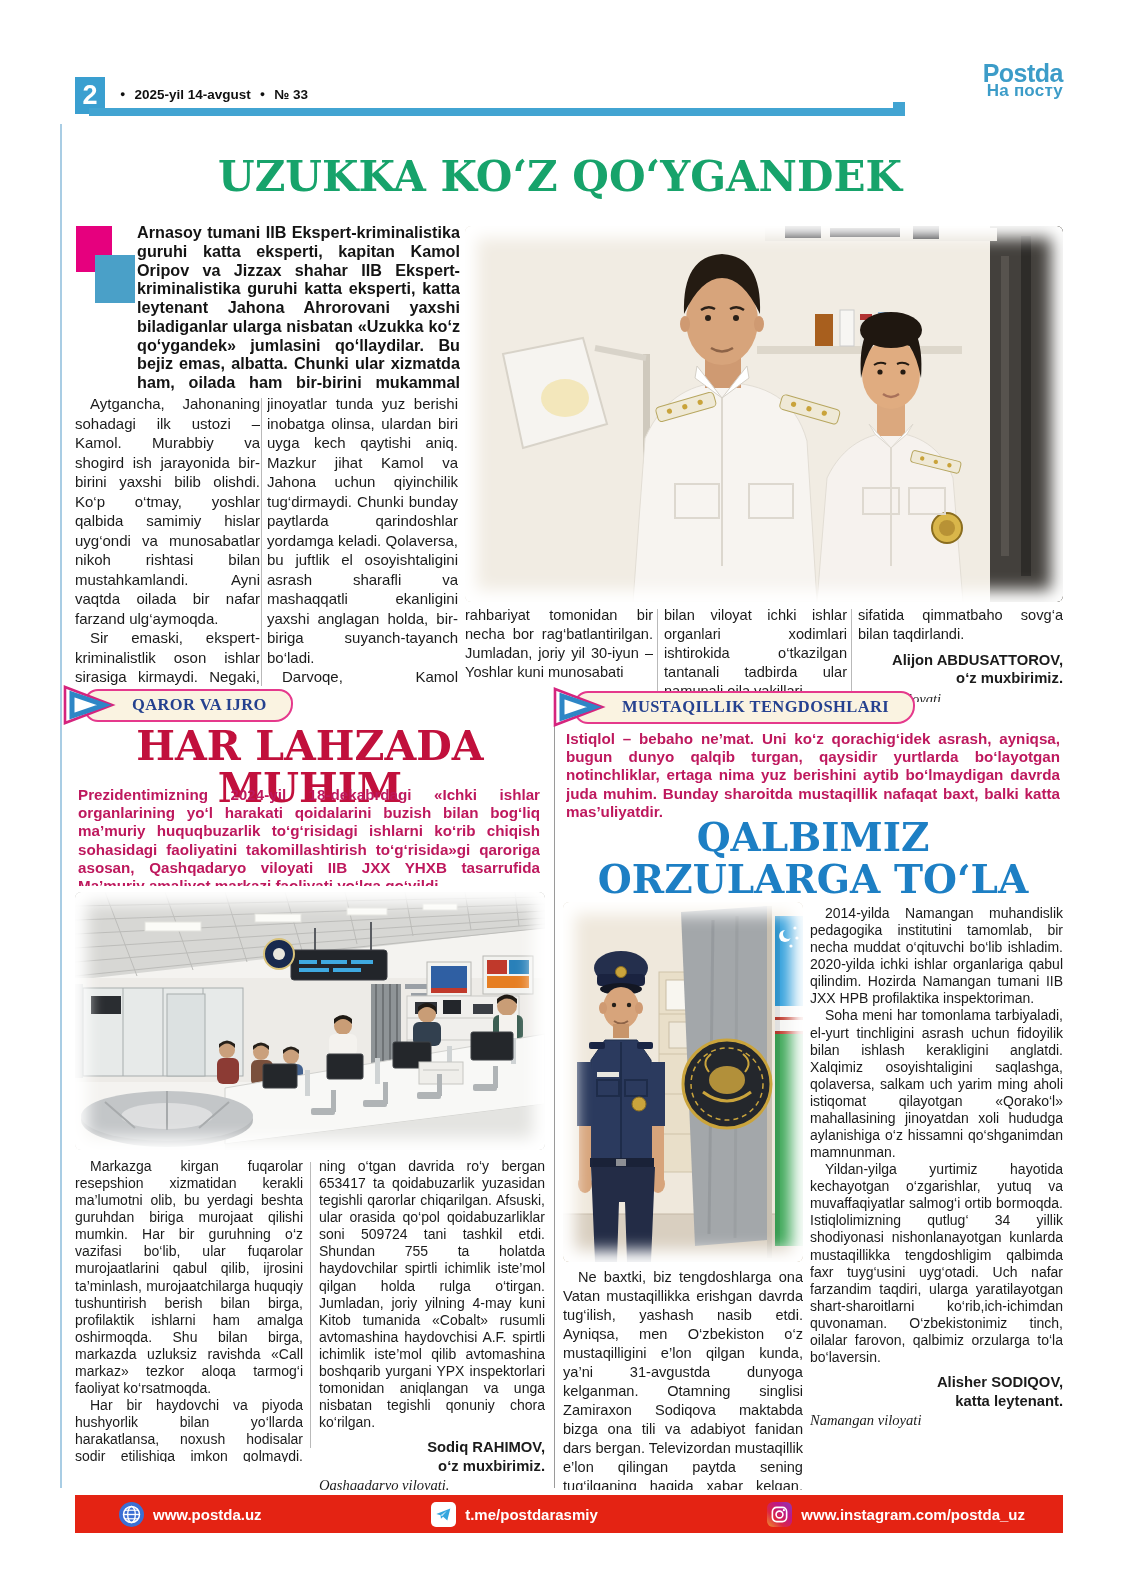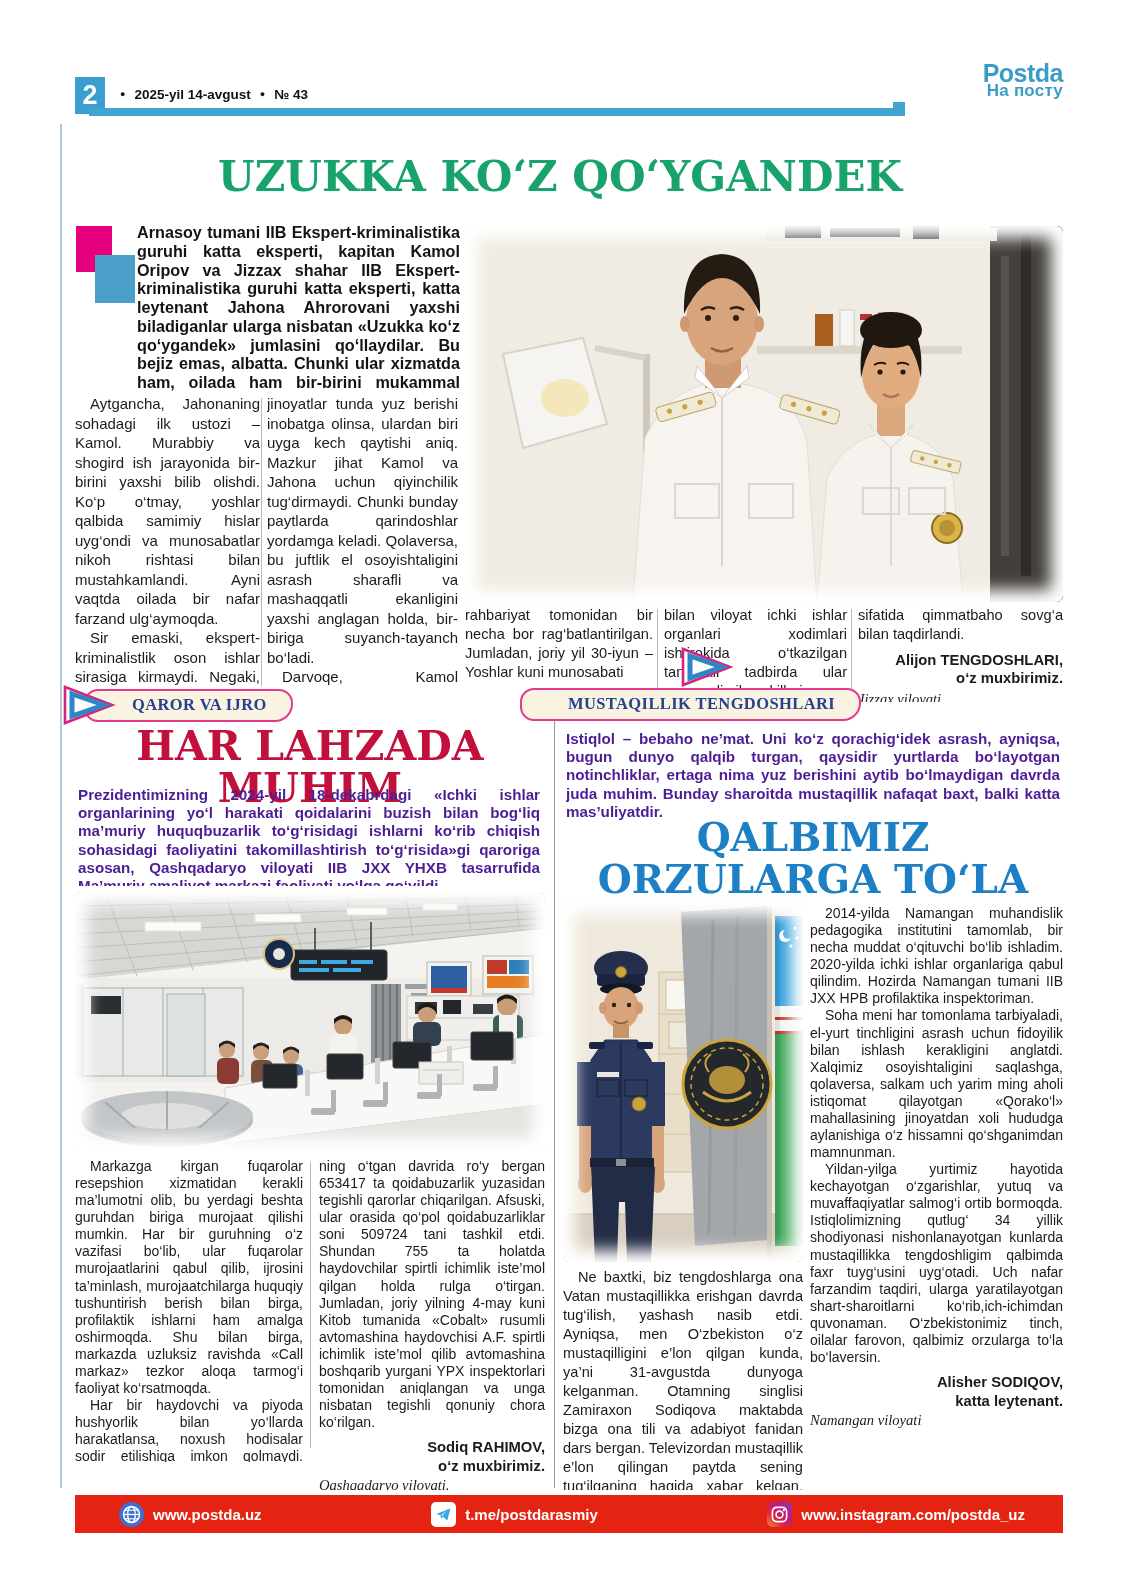--- a/index.html
+++ b/index.html
@@ -22,21 +22,21 @@
                font-family:"Liberation Serif",serif;font-weight:bold;font-size:16.5px;
                letter-spacing:.4px;color:#25418f;white-space:nowrap;}
   .badge svg{position:relative;z-index:2;flex:0 0 auto;}
   
   .hl{font-family:"DejaVu Serif",serif;font-weight:bold;text-align:center;line-height:1.02;}
   .hl-green{color:#17a36b;font-size:42px;}
   .hl-red{color:#c1103c;font-size:41px;}
   .hl-blue{color:#1d7fc4;font-size:39px;line-height:1.08;}
   
   .lead{font-weight:bold;font-size:16.2px;line-height:1.16;text-align:justify;color:#141414;}
-  .intro{font-weight:bold;font-size:15.2px;line-height:1.2;text-align:justify;color:#4c1d95;}
+  .intro{font-weight:bold;font-size:15.2px;line-height:1.2;text-align:justify;color:#be185d;}
   .col{font-size:15px;line-height:1.3;text-align:justify;overflow:hidden;}
   .col-sm{font-size:14px;line-height:1.22;}
   .col-md{font-size:14.6px;line-height:1.3;}
   .col p{margin:0;text-indent:15px;}
   .col p.noindent{text-indent:0;}
   .byline{font-weight:bold;text-align:right;font-size:14.8px;line-height:1.25;margin-top:7px;}
   .region{font-family:"Liberation Serif",serif;font-style:italic;font-size:14.6px;
           text-align:left;margin-top:2px;}
   .vrule{width:1px;background:#b9b9b9;}
   .halfrule{width:1px;background:#9a9a9a;}
@@ -62,21 +62,21 @@
 </head>
 <body>
 
 <div class="page">
 
   <div class="abs pagenum" style="left:75px;top:77px;width:30px;height:37px;">2</div>
   <div class="abs meta" style="left:120px;top:87px;">
     <span class="dot">●</span>
     <span>2025-yil 14-avgust</span>
     <span class="dot">●</span>
-    <span>№ 43</span>
+    <span>№ 33</span>
   </div>
   <div class="abs bluebar" style="left:89px;top:108px;width:812px;height:8px;"></div>
   <div class="abs bluebar" style="left:893px;top:102px;width:12px;height:14px;"></div>
   <div class="abs logo" style="left:905px;top:62px;width:158px;">
     <span class="l1">Postda</span>
     <span class="l2">На посту</span>
   </div>
 
   <div class="abs leftrule" style="left:60px;top:124px;height:1364px;"></div>
 
@@ -179,21 +179,21 @@
     <p class="noindent">rahbariyat tomonidan bir necha bor rag‘batlantirilgan. Jumladan, joriy yil 30-iyun – Yoshlar kuni munosabati</p>
   </div>
   <div class="abs vrule" style="left:657px;top:609px;height:82px;"></div>
   <div class="abs col col-md" style="left:664px;top:606px;width:183px;height:94px;">
     <p class="noindent">bilan viloyat ichki ishlar organlari xodimlari ishtirokida o‘tkazilgan tantanali tadbirda ular namunali oila vakillari</p>
   </div>
   <div class="abs vrule" style="left:851px;top:609px;height:82px;"></div>
   <div class="abs col col-md" style="left:858px;top:606px;width:205px;height:96px;">
     <p class="noindent">sifatida qimmatbaho sovg‘a bilan taqdirlandi.</p>
     <div class="byline">
-      <div>Alijon TENGDOSHLARI,</div>
+      <div>Alijon ABDUSATTOROV,</div>
       <div>o‘z muxbirimiz.</div>
     </div>
     <div class="region">Jizzax viloyati.</div>
   </div>
 
   <div class="abs badge" style="left:62px;top:684px;">
     <svg width="54" height="42" viewBox="0 0 54 42">
       <polygon points="3,3 50,21 3,39" fill="#ffffff" stroke="#d5247e" stroke-width="2.6"></polygon>
       <polygon points="10,10 42,21 10,32" fill="#ffffff" stroke="#2e86c6" stroke-width="5"></polygon>
     </svg>
@@ -334,21 +334,21 @@
     <p class="noindent">ning o‘tgan davrida ro‘y bergan 653417 ta qoidabuzarlik yuzasidan tegishli qarorlar chiqarilgan. Afsuski, ular orasida qo‘pol qoidabuzarliklar soni 509724 tani tashkil etdi. Shundan 755 ta holatda haydovchilar spirtli ichimlik iste’mol qilgan holda rulga o‘tirgan. Jumladan, joriy yilning 4-may kuni Kitob tumanida «Cobalt» rusumli avtomashina haydovchisi A.F. spirtli ichimlik iste’mol qilib avtomashina boshqarib yurgani YPX inspektorlari tomonidan aniqlangan va unga nisbatan tegishli qonuniy chora ko‘rilgan.</p>
     <div class="byline">
       <div>Sodiq RAHIMOV,</div>
       <div>o‘z muxbirimiz.</div>
     </div>
     <div class="region">Qashqadaryo viloyati.</div>
   </div>
 
   <div class="abs halfrule" style="left:554px;top:692px;height:796px;"></div>
 
-  <div class="abs badge" style="left:552px;top:646px;flex-direction:column;">
+  <div class="abs badge" style="left:552px;top:686px;">
     <svg width="54" height="42" viewBox="0 0 54 42">
       <polygon points="3,3 50,21 3,39" fill="#ffffff" stroke="#d5247e" stroke-width="2.6"></polygon>
       <polygon points="10,10 42,21 10,32" fill="#ffffff" stroke="#2e86c6" stroke-width="5"></polygon>
     </svg>
     <span class="pill">MUSTAQILLIK TENGDOSHLARI</span>
   </div>
 
   <div class="abs intro" style="left:566px;top:730px;width:494px;height:92px;overflow:hidden;">Istiqlol – bebaho ne’mat. Uni ko‘z qorachig‘idek asrash, ayniqsa, bugun dunyo qalqib turgan, qaysidir yurtlarda bo‘layotgan notinchliklar, ertaga nima yuz berishini aytib bo‘lmaydigan davrda juda muhim. Bunday sharoitda mustaqillik nafaqat baxt, balki katta mas’uliyatdir.</div>
   <div class="abs hl hl-blue" style="left:563px;top:816px;width:500px;">
     <div>QALBIMIZ</div>

